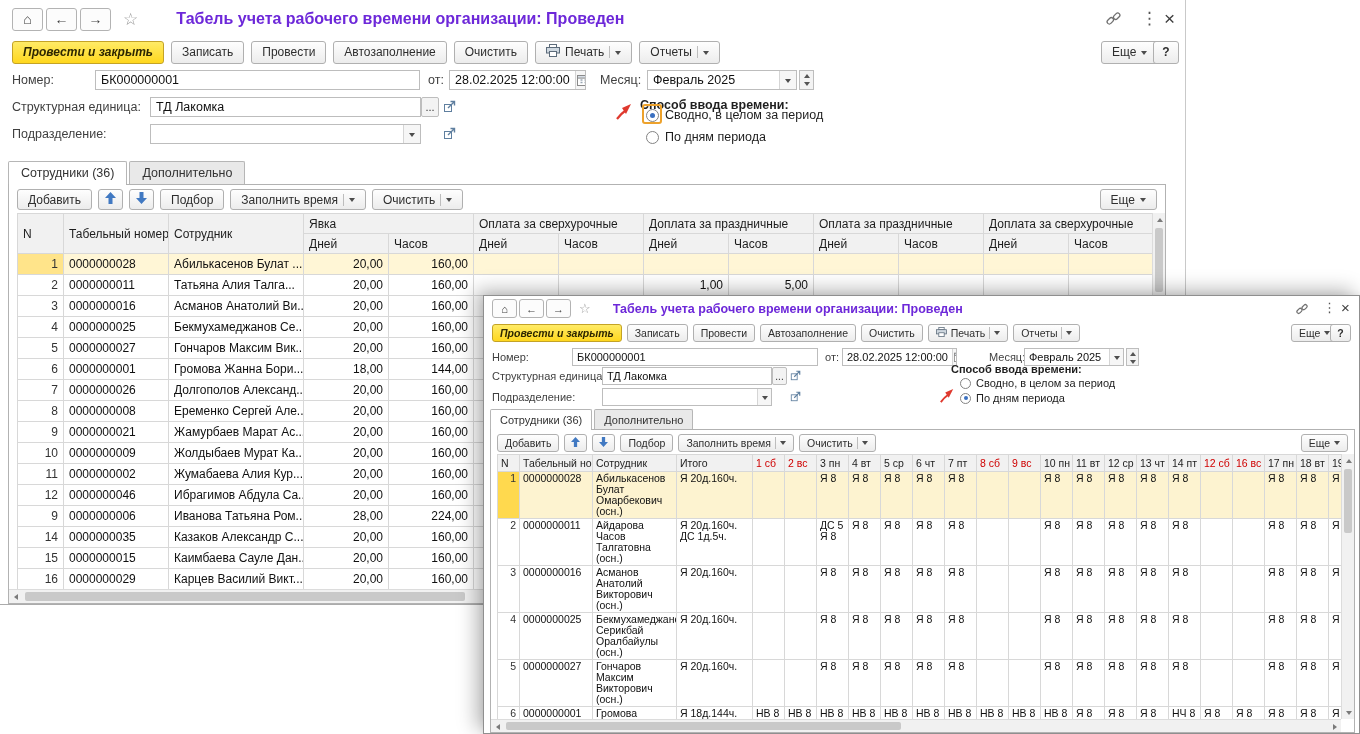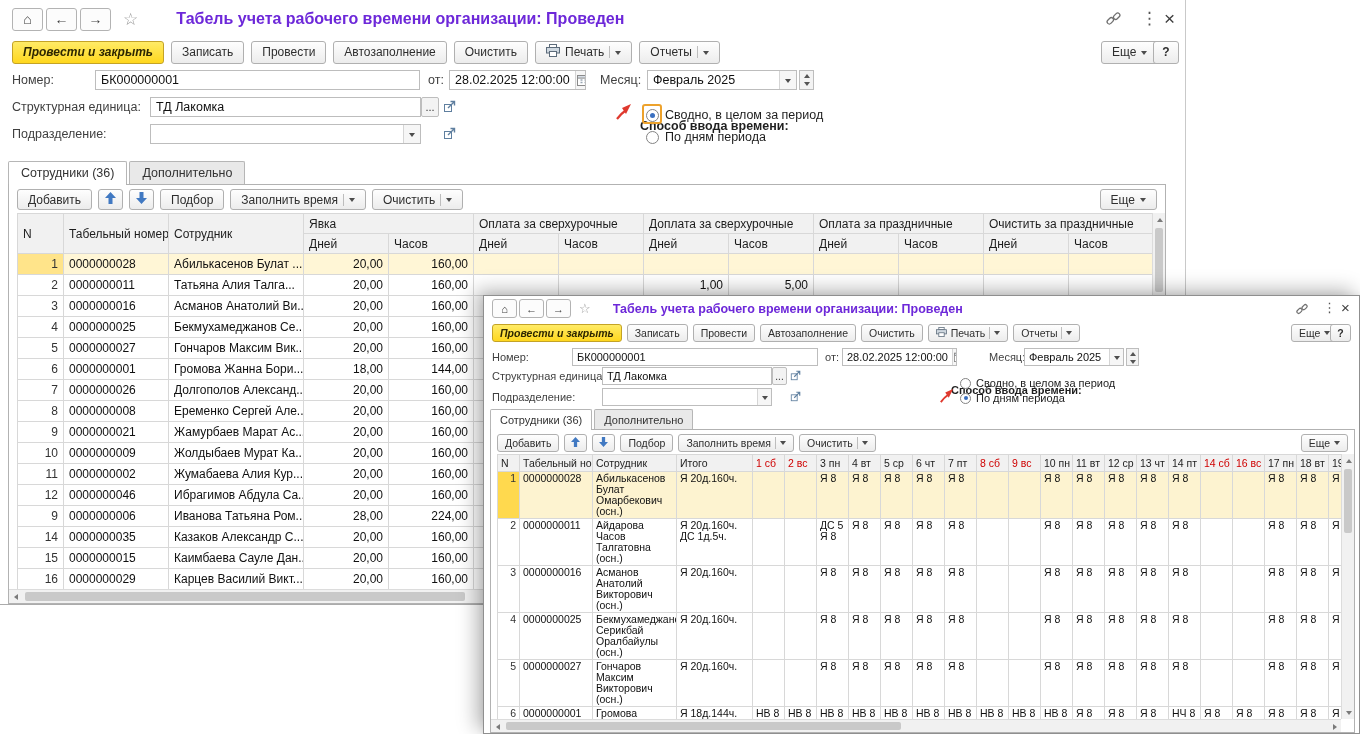--- a/index.html
+++ b/index.html
@@ -42,21 +42,21 @@
   .main .btn.more-btn { position:absolute; left:1101px; }
   .main .btn.help-btn { position:absolute; left:1153px; width:26px; justify-content:center; font-weight:bold; }
   .front .btn.more-btn { position:absolute; left:807px; }
   .front .btn.help-btn { position:absolute; left:846px; width:21px; justify-content:center; font-weight:bold; }
 
   
   .formarea { position:relative; }
   .main .formarea { height:95px; font-size:12.5px; }
   .front .formarea { height:64px; font-size:11px; }
   .lbl { position:absolute; color:#3f3f3f; white-space:nowrap; }
-  .lbl.bold { font-weight:bold; color:#1f1f1f;margin-top:21px; }
+  .lbl.bold { font-weight:bold; color:#1f1f1f; }
   .fld { position:absolute; border:1px solid #bdbdbd; background:#fff; display:flex; align-items:center; overflow:hidden; }
   .main .fld { height:20px; }
   .front .fld { height:18px; }
   .fval { padding:0 5px; color:#101010; white-space:nowrap; }
   .front .fval { padding:0 4px; }
   .fbtn { margin-left:auto; align-self:stretch; display:flex; align-items:center; justify-content:center; border-left:1px solid #d5d5d5; background:#f6f6f6; flex:none; }
   .main .fbtn { width:17px; }
   .front .fbtn { width:14px; }
   .spin { position:absolute; border:1px solid #bdbdbd; display:flex; flex-direction:column; background:#f3f3f3; }
   .main .spin { width:15px; height:20px; }
@@ -314,23 +314,23 @@
             <col style="width: 85px;">
             <col style="width: 85px;">
           </colgroup>
           <thead>
             <tr>
               <th rowspan="2">N</th>
               <th rowspan="2">Табельный номер</th>
               <th rowspan="2">Сотрудник</th>
               <th colspan="2">Явка</th>
               <th colspan="2">Оплата за сверхурочные</th>
+              <th colspan="2">Доплата за праздничные</th>
+              <th colspan="2">Оплата за праздничные</th>
               <th colspan="2">Доплата за сверхурочные</th>
-              <th colspan="2">Оплата за праздничные</th>
-              <th colspan="2">Очистить за праздничные</th>
             </tr>
             <tr>
               <th>Дней</th>
               <th>Часов</th>
               <th>Дней</th>
               <th>Часов</th>
               <th>Дней</th>
               <th>Часов</th>
               <th>Дней</th>
               <th>Часов</th>
@@ -789,21 +789,21 @@
               <th>5 ср</th>
               <th>6 чт</th>
               <th>7 пт</th>
               <th class="we">8 сб</th>
               <th class="we">9 вс</th>
               <th>10 пн</th>
               <th>11 вт</th>
               <th>12 ср</th>
               <th>13 чт</th>
               <th>14 пт</th>
-              <th class="we">14 сб</th>
+              <th class="we">12 сб</th>
               <th class="we">16 вс</th>
               <th>17 пн</th>
               <th>18 вт</th>
               <th>19 ср</th>
             </tr>
           </thead>
           <tbody>
             <tr class="selected">
               <td class="ncell">1</td>
               <td>0000000028</td>

